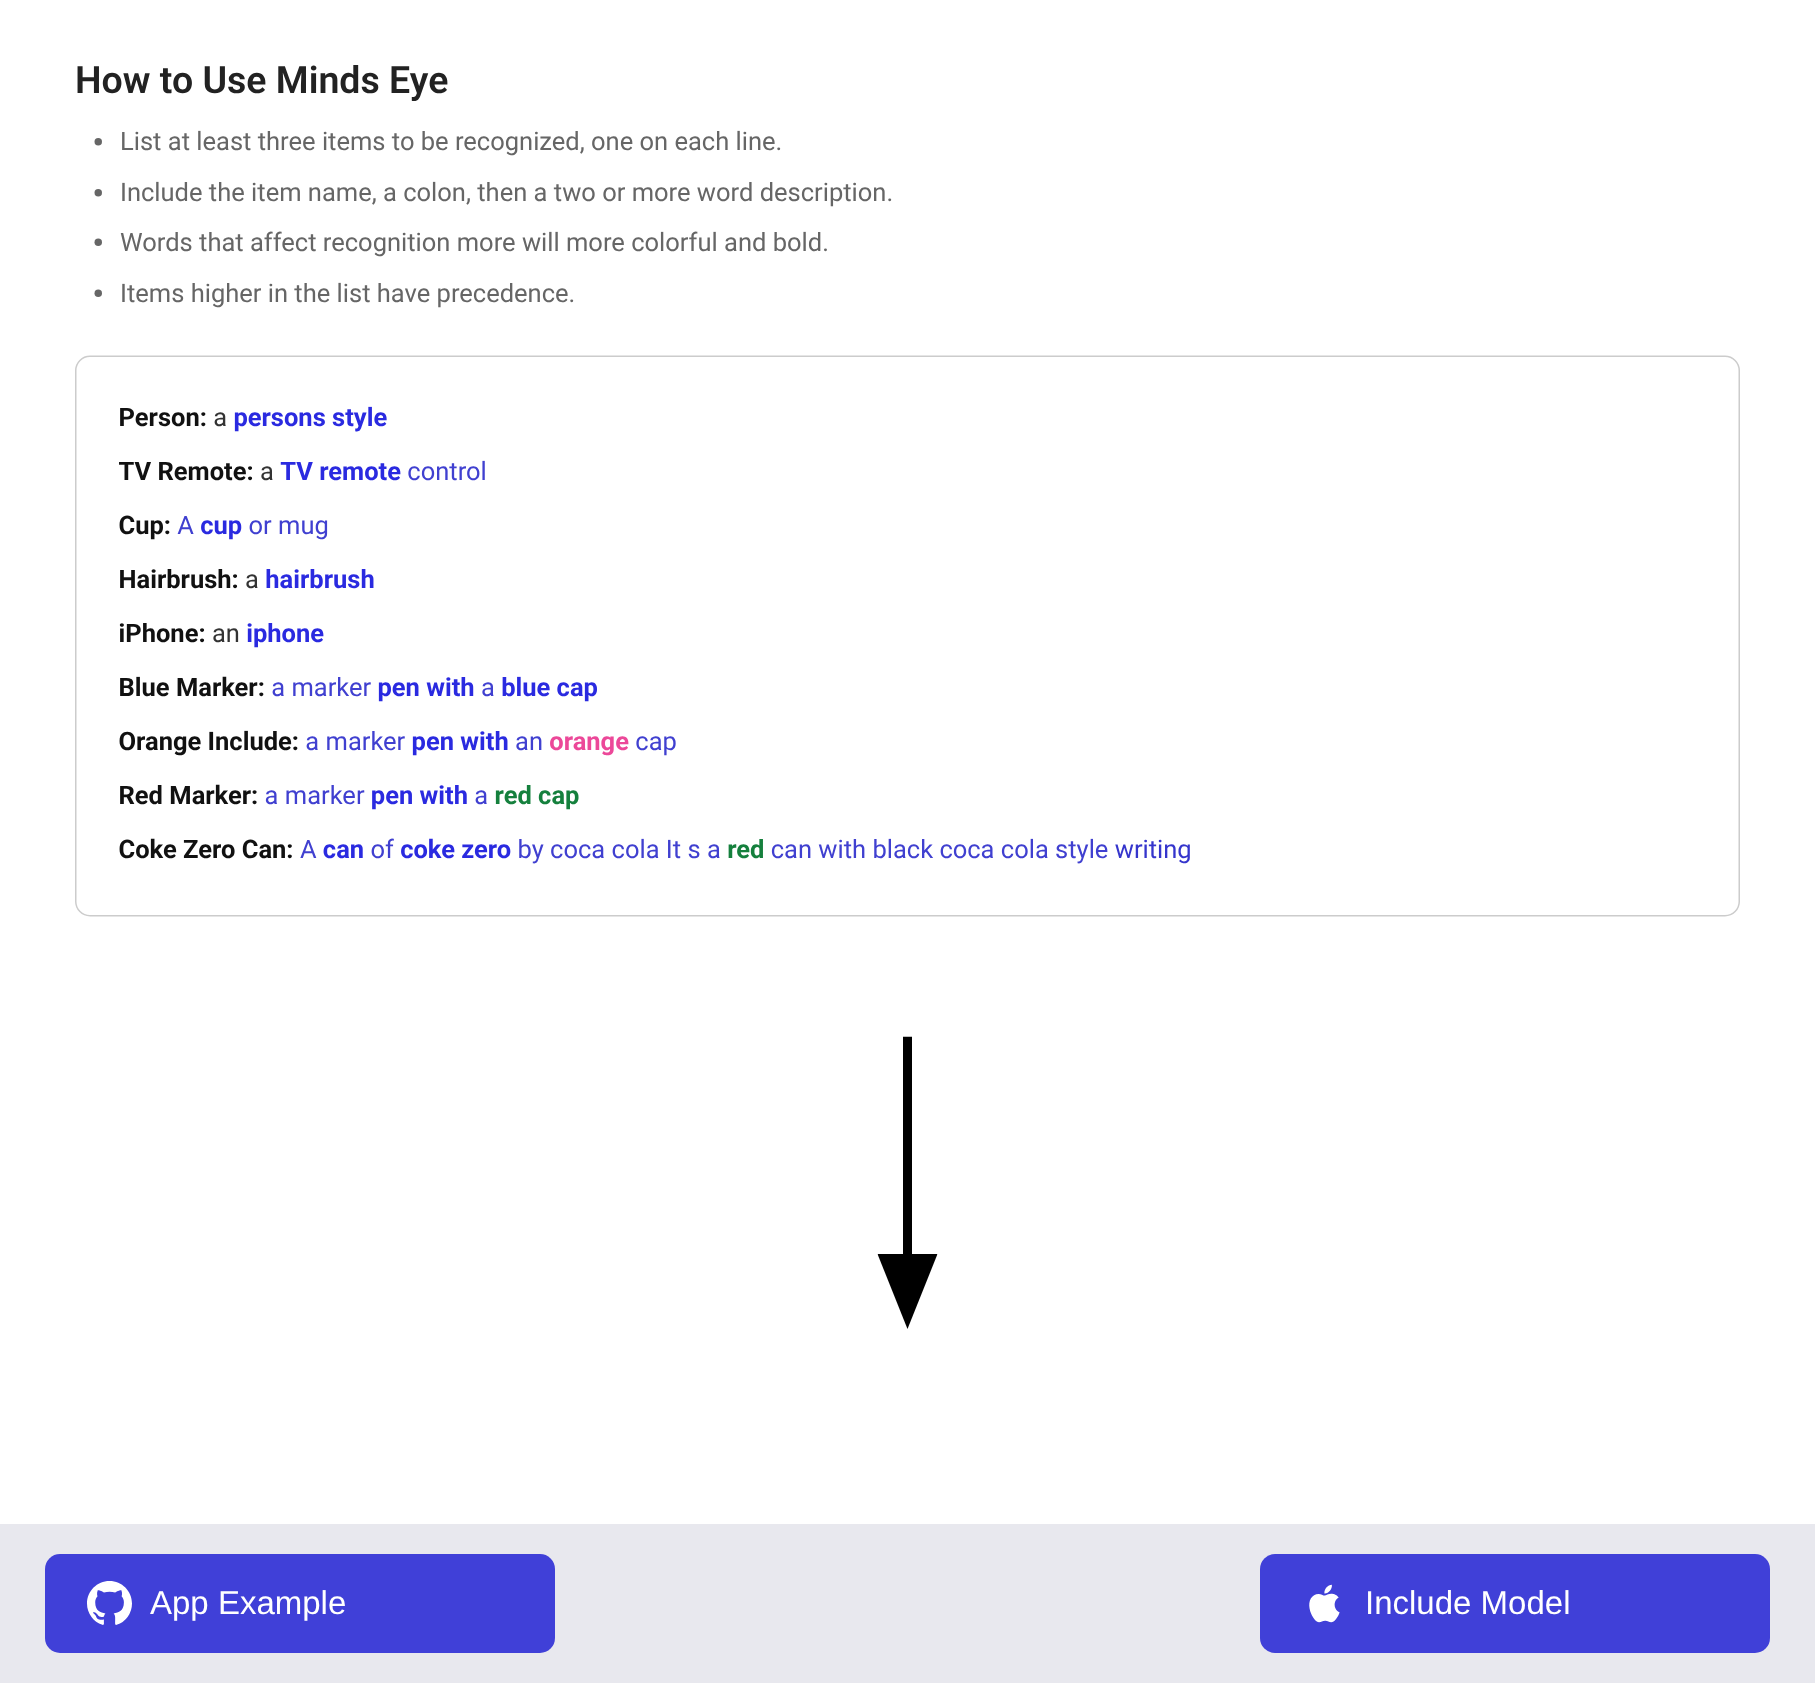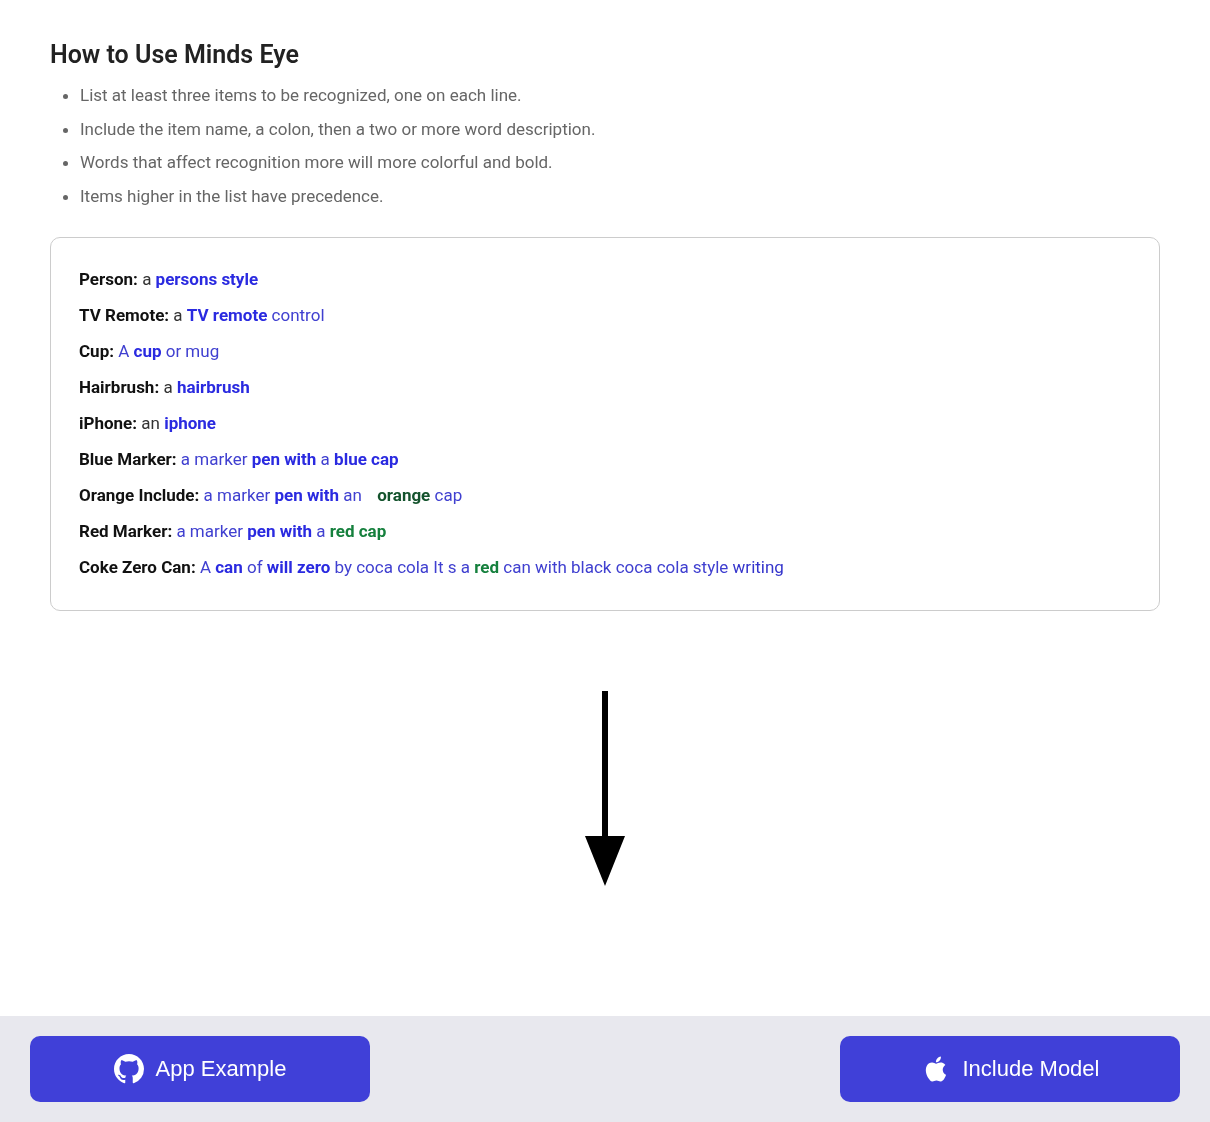--- a/index.html
+++ b/index.html
@@ -77,23 +77,22 @@
     .blue-medium {
       color: #3535cc;
     }
 
     .red-bold {
       color: #15803d;
       font-weight: 700;
     }
 
     .orange-bold {
-      color: #14532d;
-      font-weight: 700;
-      margin-left: 11px;
+      color: #ec4899;
+      font-weight: 700;
     }
 
     .arrow-container {
       display: flex;
       justify-content: center;
       align-items: center;
       padding: 40px 0 60px 0;
       background: #fff;
     }
 
@@ -107,21 +106,20 @@
       padding: 20px 30px;
       display: flex;
       justify-content: space-between;
       align-items: center;
       gap: 20px;
     }
 
     .footer-btn {
       display: flex;
       align-items: center;
-      justify-content: center;
       gap: 12px;
       padding: 18px 28px;
       background: #4040d8;
       color: white;
       border: none;
       border-radius: 10px;
       font-size: 22px;
       font-weight: 500;
       cursor: pointer;
       flex: 1;
@@ -198,21 +196,21 @@
       <span class="blue-light"> a marker </span><span class="blue-dark">pen with</span><span class="blue-light"> an </span><span class="orange-bold">orange</span><span class="blue-light"> cap</span>
     </span>
 
     <span class="item-line">
       <span class="item-label">Red Marker:</span>
       <span class="blue-light"> a marker </span><span class="blue-dark">pen with</span><span class="blue-light"> a </span><span class="red-bold">red cap</span>
     </span>
 
     <span class="item-line">
       <span class="item-label">Coke Zero Can:</span>
-      <span class="blue-light"> A </span><span class="blue-dark">can</span><span class="blue-light"> of </span><span class="blue-dark">will zero</span><span class="blue-light"> by coca cola It s a </span><span class="red-bold">red</span><span class="blue-light"> can with black coca cola style </span><span class="blue-medium">writing</span>
+      <span class="blue-light"> A </span><span class="blue-dark">can</span><span class="blue-light"> of </span><span class="blue-dark">coke zero</span><span class="blue-light"> by coca cola It s a </span><span class="red-bold">red</span><span class="blue-light"> can with black coca cola style </span><span class="blue-medium">writing</span>
     </span>
 
   </div>
 
   <div class="arrow-container">
     <svg class="arrow-svg" viewBox="0 0 40 200" xmlns="http://www.w3.org/2000/svg">
       <line x1="20" y1="0" x2="20" y2="155" stroke="black" stroke-width="6"></line>
       <polygon points="0,145 20,195 40,145" fill="black"></polygon>
     </svg>
   </div>

